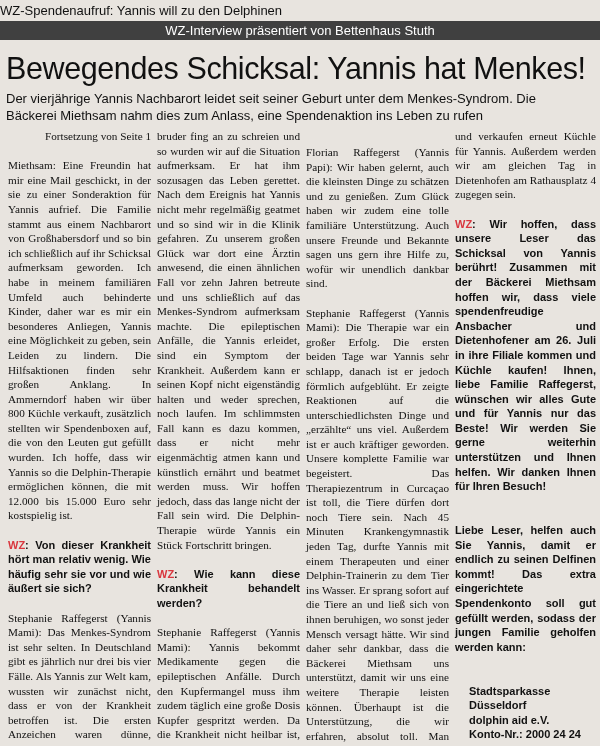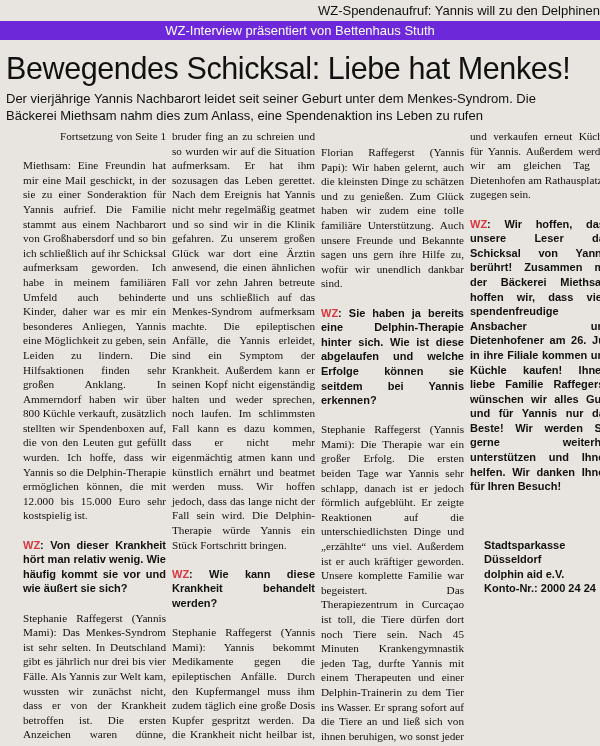--- a/index.html
+++ b/index.html
@@ -2,40 +2,40 @@
 <html><head>
 <meta charset="utf-8">
 <style>
   html, body { margin: 0; padding: 0; }
   body {
     width: 600px; height: 746px; overflow: hidden;
     background: #e8e4df; color: #111;
     font-family: "Liberation Serif", serif;
   }
   .topbar {
-    height: 21px; line-height: 21px; text-align: right;
+    height: 21px; line-height: 21px; text-align: left;
     font-family: "Liberation Sans", sans-serif; font-size: 13px; color: #111;
     background: #e8e4df;
   }
   .band {
     height: 19px; line-height: 19px; text-align: center;
     font-family: "Liberation Sans", sans-serif; font-size: 13px; color: #fff;
-    background: #6d28d9;
+    background: #404040;
   }
   .headline {
     margin: 10px 0 0 6px;
     font-family: "Liberation Sans", sans-serif; font-size: 30.5px; letter-spacing: -0.4px;
     font-weight: normal; color: #111; line-height: 36px; white-space: nowrap;
   }
   .deck {
     margin: 4px 0 0 6px; width: 560px;
     font-family: "Liberation Sans", sans-serif; font-size: 13px; line-height: 17px; color: #111;
   }
   .cols {
-    position: absolute; top: 121px; left: 18px; width: 480px; height: 625px;
+    position: absolute; top: 121px; left: 3px; width: 480px; height: 625px;
   }
   .col {
     position: absolute; top: 0; width: 143px;
     font-size: 11.2px; line-height: 14.6px; text-align: justify;
     hyphens: manual;
   }
   .c1 { left: 5px; }
   .c2 { left: 154px; }
   .c3 { left: 303px; }
   .c4 { left: 452px; width: 141px; }
@@ -52,49 +52,49 @@
   }
   .bank { padding-left: 14px; text-align: left; }
   .gap { height: 14.6px; }
 </style>
 </head>
 <body>
 
 <div class="topbar">WZ-Spendenaufruf: Yannis will zu den Delphinen</div>
 <div class="band">WZ-Interview präsentiert von Bettenhaus Stuth</div>
 
-<h1 class="headline">Bewegendes Schicksal: Liebe hat Menkes!</h1>
+<h1 class="headline">Bewegendes Schicksal: Yannis hat Menkes!</h1>
 <div class="deck">Der vierjährige Yannis Nachbarort leidet seit seiner Geburt unter dem Menkes-Syndrom. Die Bäckerei Miethsam nahm dies zum Anlass, eine Spendenaktion ins Leben zu rufen</div>
 
 <div class="cols">
 
   <div class="col c1">
     <p class="right" style="margin-top:8px">Fortsetzung von Seite 1</p>
     <p>Miethsam: Eine Freundin hat mir eine Mail geschickt, in der sie zu einer Sonderaktion für Yannis aufrief. Die Familie stammt aus einem Nachbarort von Großhabersdorf und so bin ich schließlich auf ihr Schicksal aufmerksam geworden. Ich habe in meinem familiären Umfeld auch behinderte Kinder, daher war es mir ein besonderes Anliegen, Yannis eine Möglichkeit zu geben, sein Leiden zu lindern. Die Hilfsaktionen finden sehr großen Anklang. In Ammerndorf haben wir über 800 Küchle verkauft, zusätzlich stellten wir Spendenboxen auf, die von den Leuten gut gefüllt wurden. Ich hoffe, dass wir Yannis so die Delphin-Therapie ermöglichen können, die mit 12.000 bis 15.000 Euro sehr kostspielig ist.</p>
-    <p class="q"><span class="wz">WZ</span><span>: Von dieser Krankheit hört man relativ wenig. Wie häufig kommt sie vor und wie äußert sie sich?</span></p>
+    <p class="q"><span class="wz">WZ</span><span>: Von dieser Krankheit hört man relativ wenig. Wie häufig sehr sie vor und wie äußert sie sich?</span></p>
     <p>Stephanie Raffegerst (Yannis Mami): Das Menkes-Syndrom ist sehr selten. In Deutschland gibt es jährlich nur drei bis vier Fälle. Als Yannis zur Welt kam, wussten wir zunächst nicht, dass er von der Krankheit betroffen ist. Die ersten Anzeichen waren dünne, gekräuselte Haare, die aber als Baby nicht untypisch waren. Als Yannis vier Monate alt war, kam das Syndrom erst richtig zum Vorschein. Er erbrach sich nachts und lag regungslos und teilnahmslos im Bett. Sein gesunder Zwillings-</p>
   </div>
 
   <div class="col c2">
     <p style="margin-top:8px">bruder fing an zu schreien und so wurden wir auf die Situation aufmerksam. Er hat ihm sozusagen das Leben gerettet. Nach dem Ereignis hat Yannis nicht mehr regelmäßig geatmet und so sind wir in die Klinik gefahren. Zu unserem großen Glück war dort eine Ärztin anwesend, die einen ähnlichen Fall vor zehn Jahren betreute und uns schließlich auf das Menkes-Syndrom aufmerksam machte. Die epileptischen Anfälle, die Yannis erleidet, sind ein Symptom der Krankheit. Außerdem kann er seinen Kopf nicht eigenständig halten und weder sprechen, noch laufen. Im schlimmsten Fall kann es dazu kommen, dass er nicht mehr eigenmächtig atmen kann und künstlich ernährt und beatmet werden muss. Wir hoffen jedoch, dass das lange nicht der Fall sein wird. Die Delphin-Therapie würde Yannis ein Stück Fortschritt bringen.</p>
     <p class="q"><span class="wz">WZ</span><span>: Wie kann diese Krankheit behandelt werden?</span></p>
     <p>Stephanie Raffegerst (Yannis Mami): Yannis bekommt Medikamente gegen die epileptischen Anfälle. Durch den Kupfermangel muss ihm zudem täglich eine große Dosis Kupfer gespritzt werden. Da die Krankheit nicht heilbar ist, können wir lediglich die Symptome bekämpfen und versuchen, Yannis ein so schönes Leben wie möglich zu bescheren. Unsere anderen beiden Söhne kommen dabei natürlich oft zu kurz. Wir besuchen daher jährlich ein Hospiz, um auch mal Zeit für unsere gesamte Familie zu haben. Wir alle versuchen, die Zeit zu genießen und zu nehmen, wie sie ist und das Beste daraus zu machen.</p>
   </div>
 
   <div class="col c3">
     <p style="margin-top:24px">Florian Raffegerst (Yannis Papi): Wir haben gelernt, auch die kleinsten Dinge zu schätzen und zu genießen. Zum Glück haben wir zudem eine tolle familiäre Unterstützung. Auch unsere Freunde und Bekannte sagen uns gern ihre Hilfe zu, wofür wir unendlich dankbar sind.</p>
-    <p class="q"><span class="wz">WZ</span><span>: Sie haben ja bereits eine Delphin-Therapie hinter sich. Wie ist diese abgelaufen und welche Erfolge können sie seitdem bei Yannis erkennen?</span></p>
     <p>Stephanie Raffegerst (Yannis Mami): Die Therapie war ein großer Erfolg. Die ersten beiden Tage war Yannis sehr schlapp, danach ist er jedoch förmlich aufgeblüht. Er zeigte Reaktionen auf die unterschiedlichsten Dinge und „erzählte“ uns viel. Außerdem ist er auch kräftiger geworden. Unsere komplette Familie war begeistert. Das Therapiezentrum in Curcaçao ist toll, die Tiere dürfen dort noch Tiere sein. Nach 45 Minuten Krankengymnastik jeden Tag, durfte Yannis mit einem Therapeuten und einer Delphin-Trainerin zu dem Tier ins Wasser. Er sprang sofort auf die Tiere an und ließ sich von ihnen beruhigen, wo sonst jeder Mensch versagt hätte. Wir sind daher sehr dankbar, dass die Bäckerei Miethsam uns unterstützt, damit wir uns eine weitere Therapie leisten können. Überhaupt ist die Unterstützung, die wir erfahren, absolut toll. Man weiß gar nicht mehr, wie man noch danken kann.</p>
 
   </div>
 
   <div class="col c4">
     <p style="margin-top:8px">und verkaufen erneut Küchle für Yannis. Außerdem werden wir am gleichen Tag in Dietenhofen am Rathausplatz 4 zugegen sein.</p>
     <p class="q"><span class="wz">WZ</span><span>: Wir hoffen, dass unsere Leser das Schicksal von Yannis berührt! Zusammen mit der Bäckerei Miethsam hoffen wir, dass viele spendenfreudige Ansbacher und Dietenhofener am 26. Juli in ihre Filiale kommen und Küchle kaufen! Ihnen, liebe Familie Raffegerst, wünschen wir alles Gute und für Yannis nur das Beste! Wir werden Sie gerne weiterhin unterstützen und Ihnen helfen. Wir danken Ihnen für Ihren Besuch!</span></p>
     <div class="gap"></div>
+    <p class="sans">Liebe Leser, helfen auch Sie Yannis, damit er endlich zu seinen Delfinen kommt! Das extra eingerichtete Spendenkonto soll gut gefüllt werden, sodass der jungen Familie geholfen werden kann:</p>
     <div class="gap"></div>
     <div class="sans bank">
       <div>Stadtsparkasse Düsseldorf</div>
       <div>dolphin aid e.V.</div>
       <div>Konto-Nr.: 2000 24 24</div>
 
     </div>
 
   </div>
 

